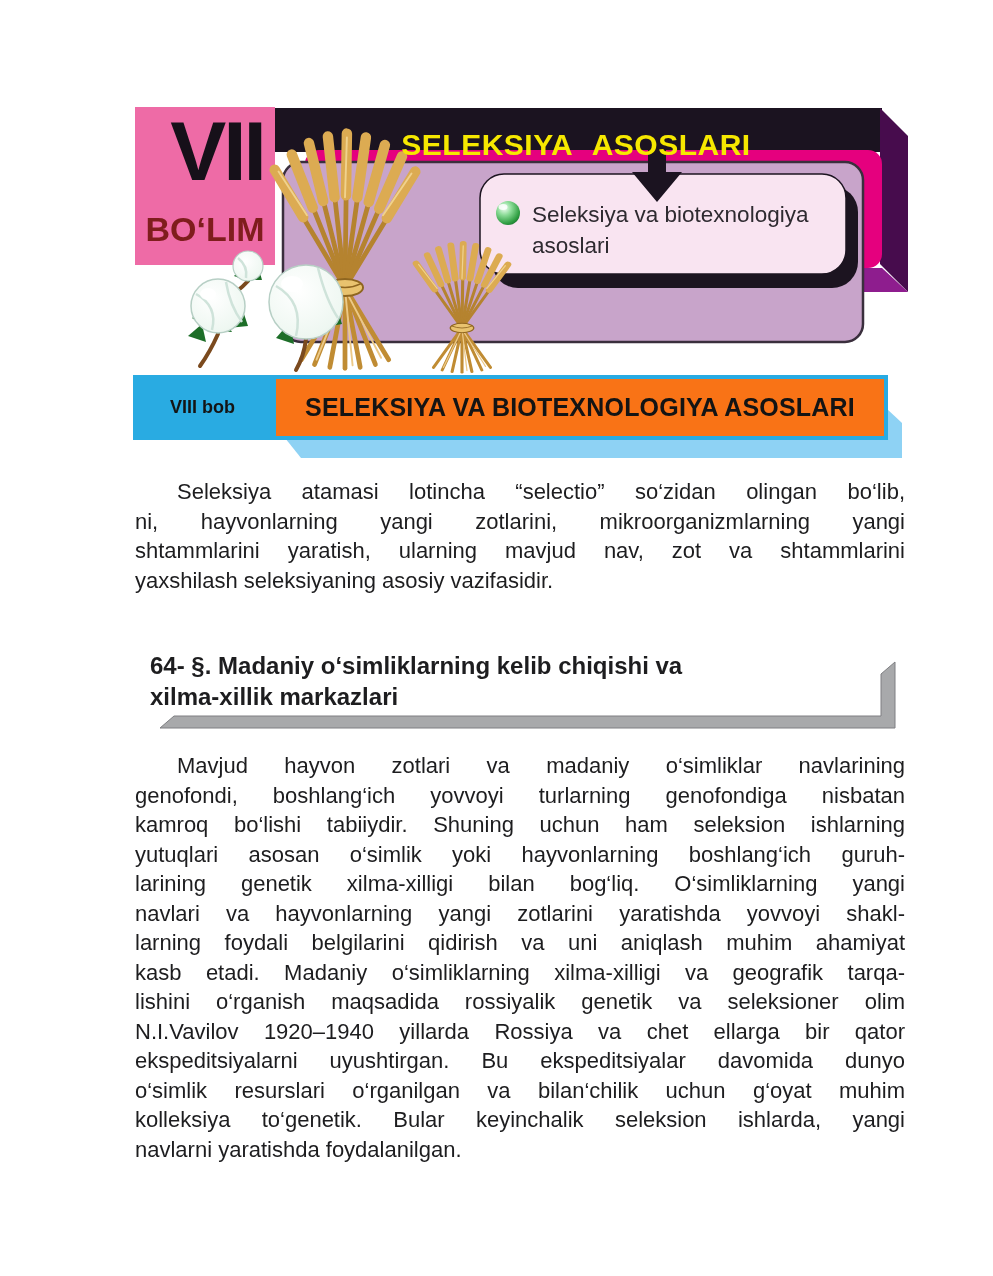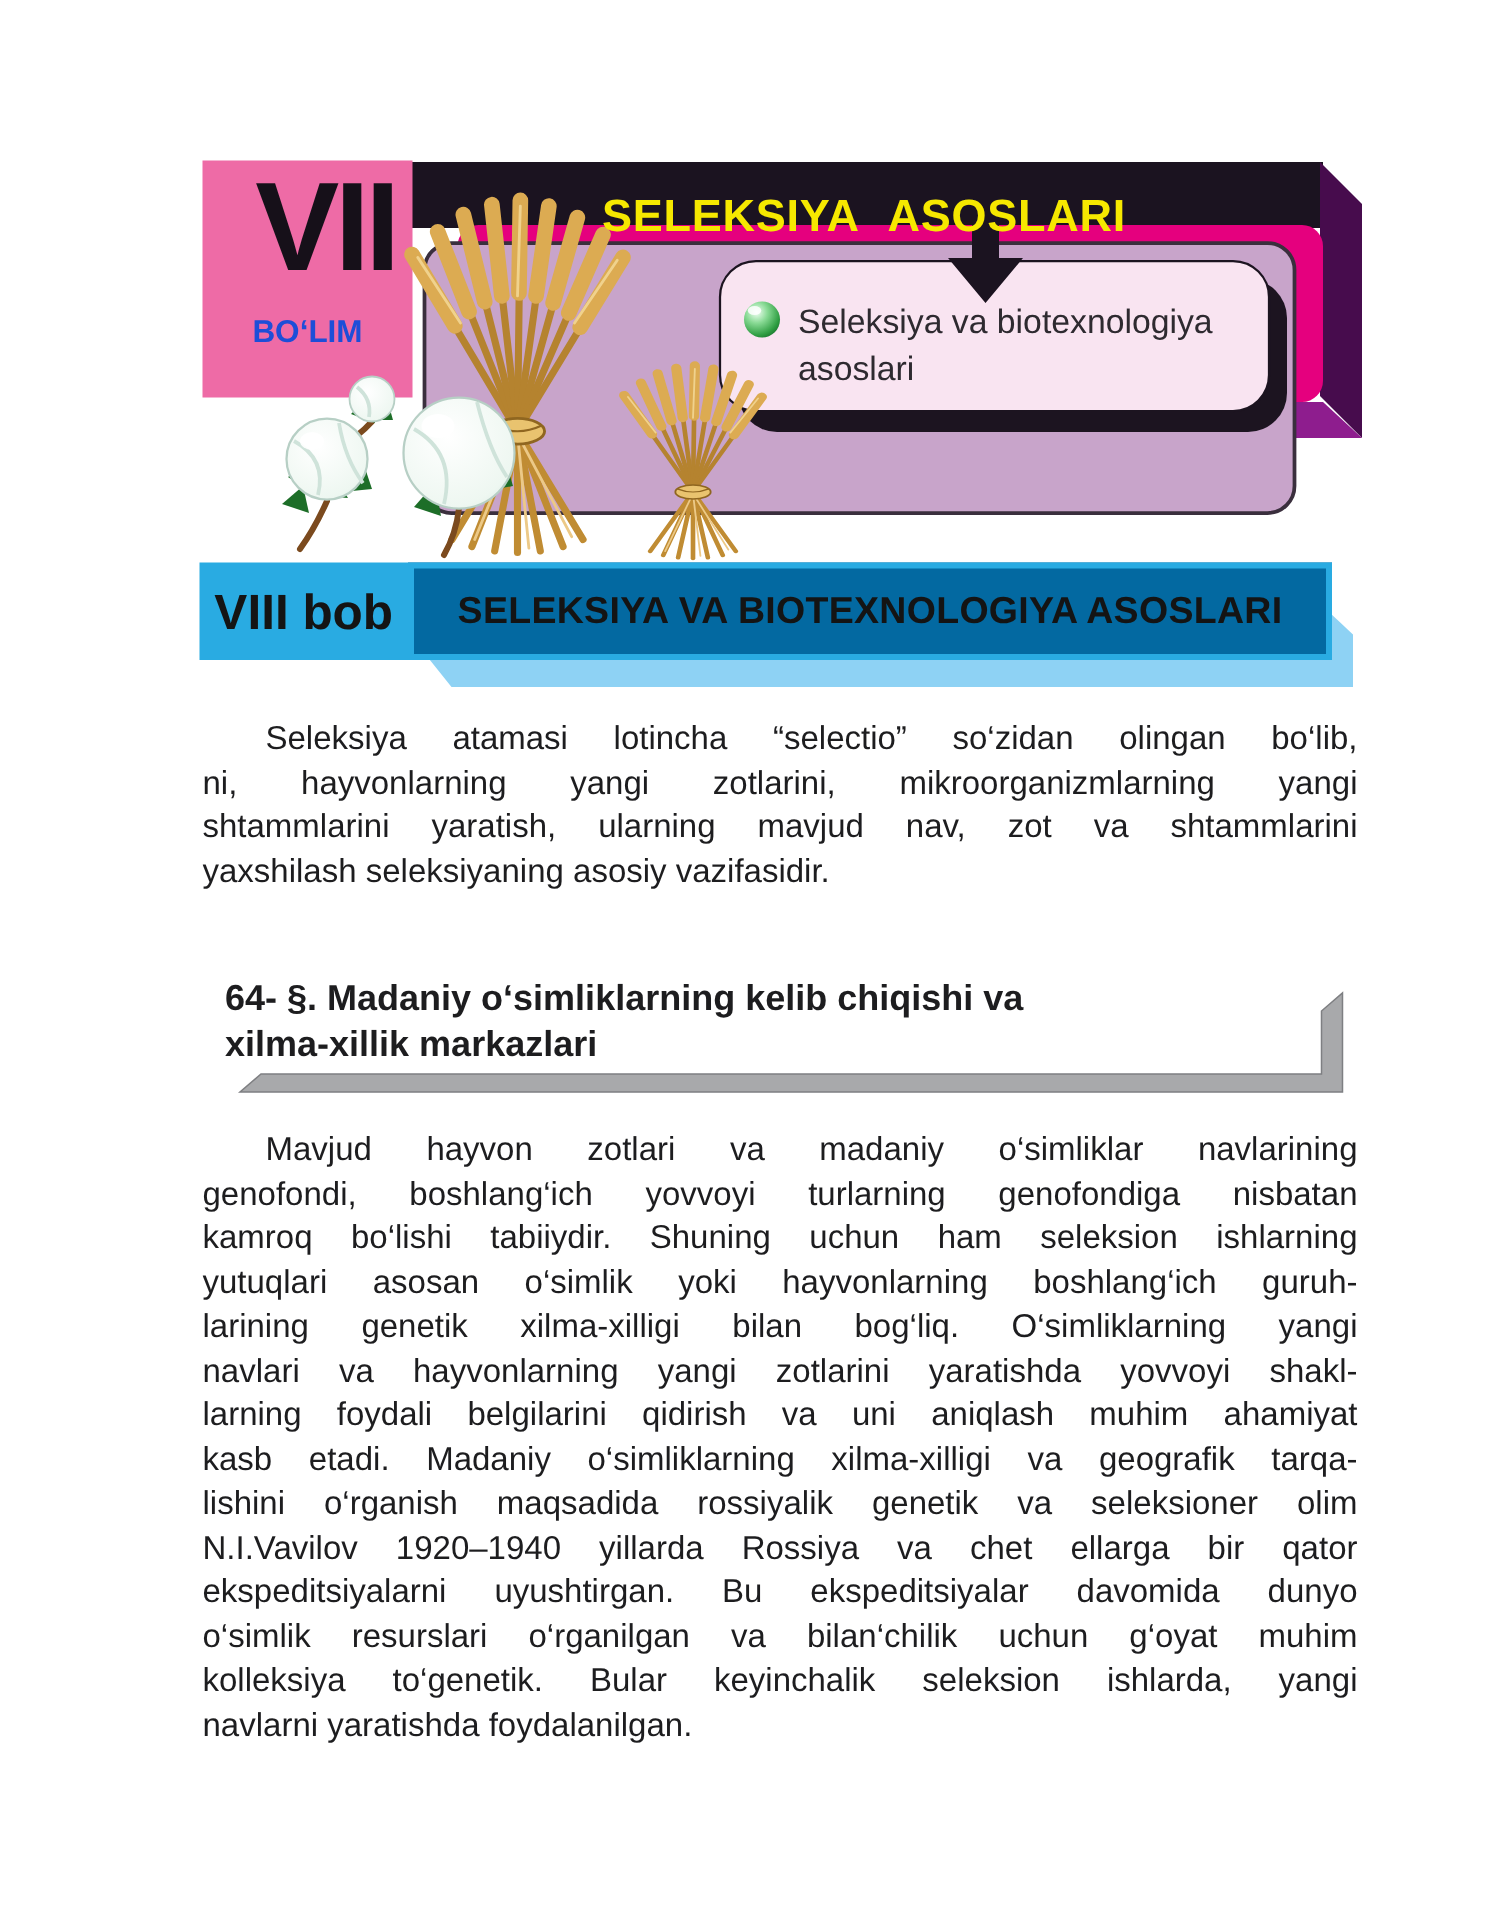--- a/index.html
+++ b/index.html
@@ -15,46 +15,46 @@
 
   
   .header-art{left:130px;top:100px;}
   .chapter-number{
     left:135px;top:102px;width:140px;height:98px;
     display:flex;align-items:center;justify-content:center;
     font-size:84px;font-weight:bold;letter-spacing:-3px;color:#161019;padding-left:12px;
   }
   .chapter-label{
     left:135px;top:210px;width:140px;text-align:center;
-    font-size:21px;font-weight:bold;color:#1d4ed8;
+    font-size:34px;font-weight:bold;color:#7f1d1d;
   }
   .banner-title{
     left:272px;top:124px;width:608px;height:42px;
     display:flex;align-items:center;justify-content:center;
     font-size:30px;font-weight:bold;color:#f6e800;
     letter-spacing:.5px;word-spacing:12px;
   }
   .callout-text{
     left:532px;top:199px;width:310px;
     font-size:22.5px;line-height:31px;color:#2e2a30;
   }
 
   
   .bob-shadow{
     left:285px;top:393px;width:617px;height:65px;background:#8ed2f4;
     clip-path:polygon(0 0,585px 0,617px 30px,617px 65px,16px 65px,0 45px);
   }
   .bob-label{
     left:133px;top:375px;width:139px;height:65px;background:#29abe2;
     display:flex;align-items:center;justify-content:center;
-    font-size:33px;font-weight:bold;color:#141414;
+    font-size:18px;font-weight:bold;color:#141414;
   }
   .bob-title{
     left:272px;top:375px;width:616px;height:65px;
-    background:#0369a1;border:4px solid #29abe2;box-sizing:border-box;
+    background:#f97316;border:4px solid #29abe2;box-sizing:border-box;
     display:flex;align-items:center;justify-content:center;
     font-size:25px;font-weight:bold;color:#141414;letter-spacing:.2px;
   }
 
   
   .para{left:135px;width:770px;font-size:22px;line-height:29.5px;color:#1d1d1f;}
   .para1{top:477px;}
   .para2{top:751px;}
   .jline{text-align:justify;text-align-last:justify;height:29.5px;overflow:hidden;}
   .jline.first{padding-left:42px;}

